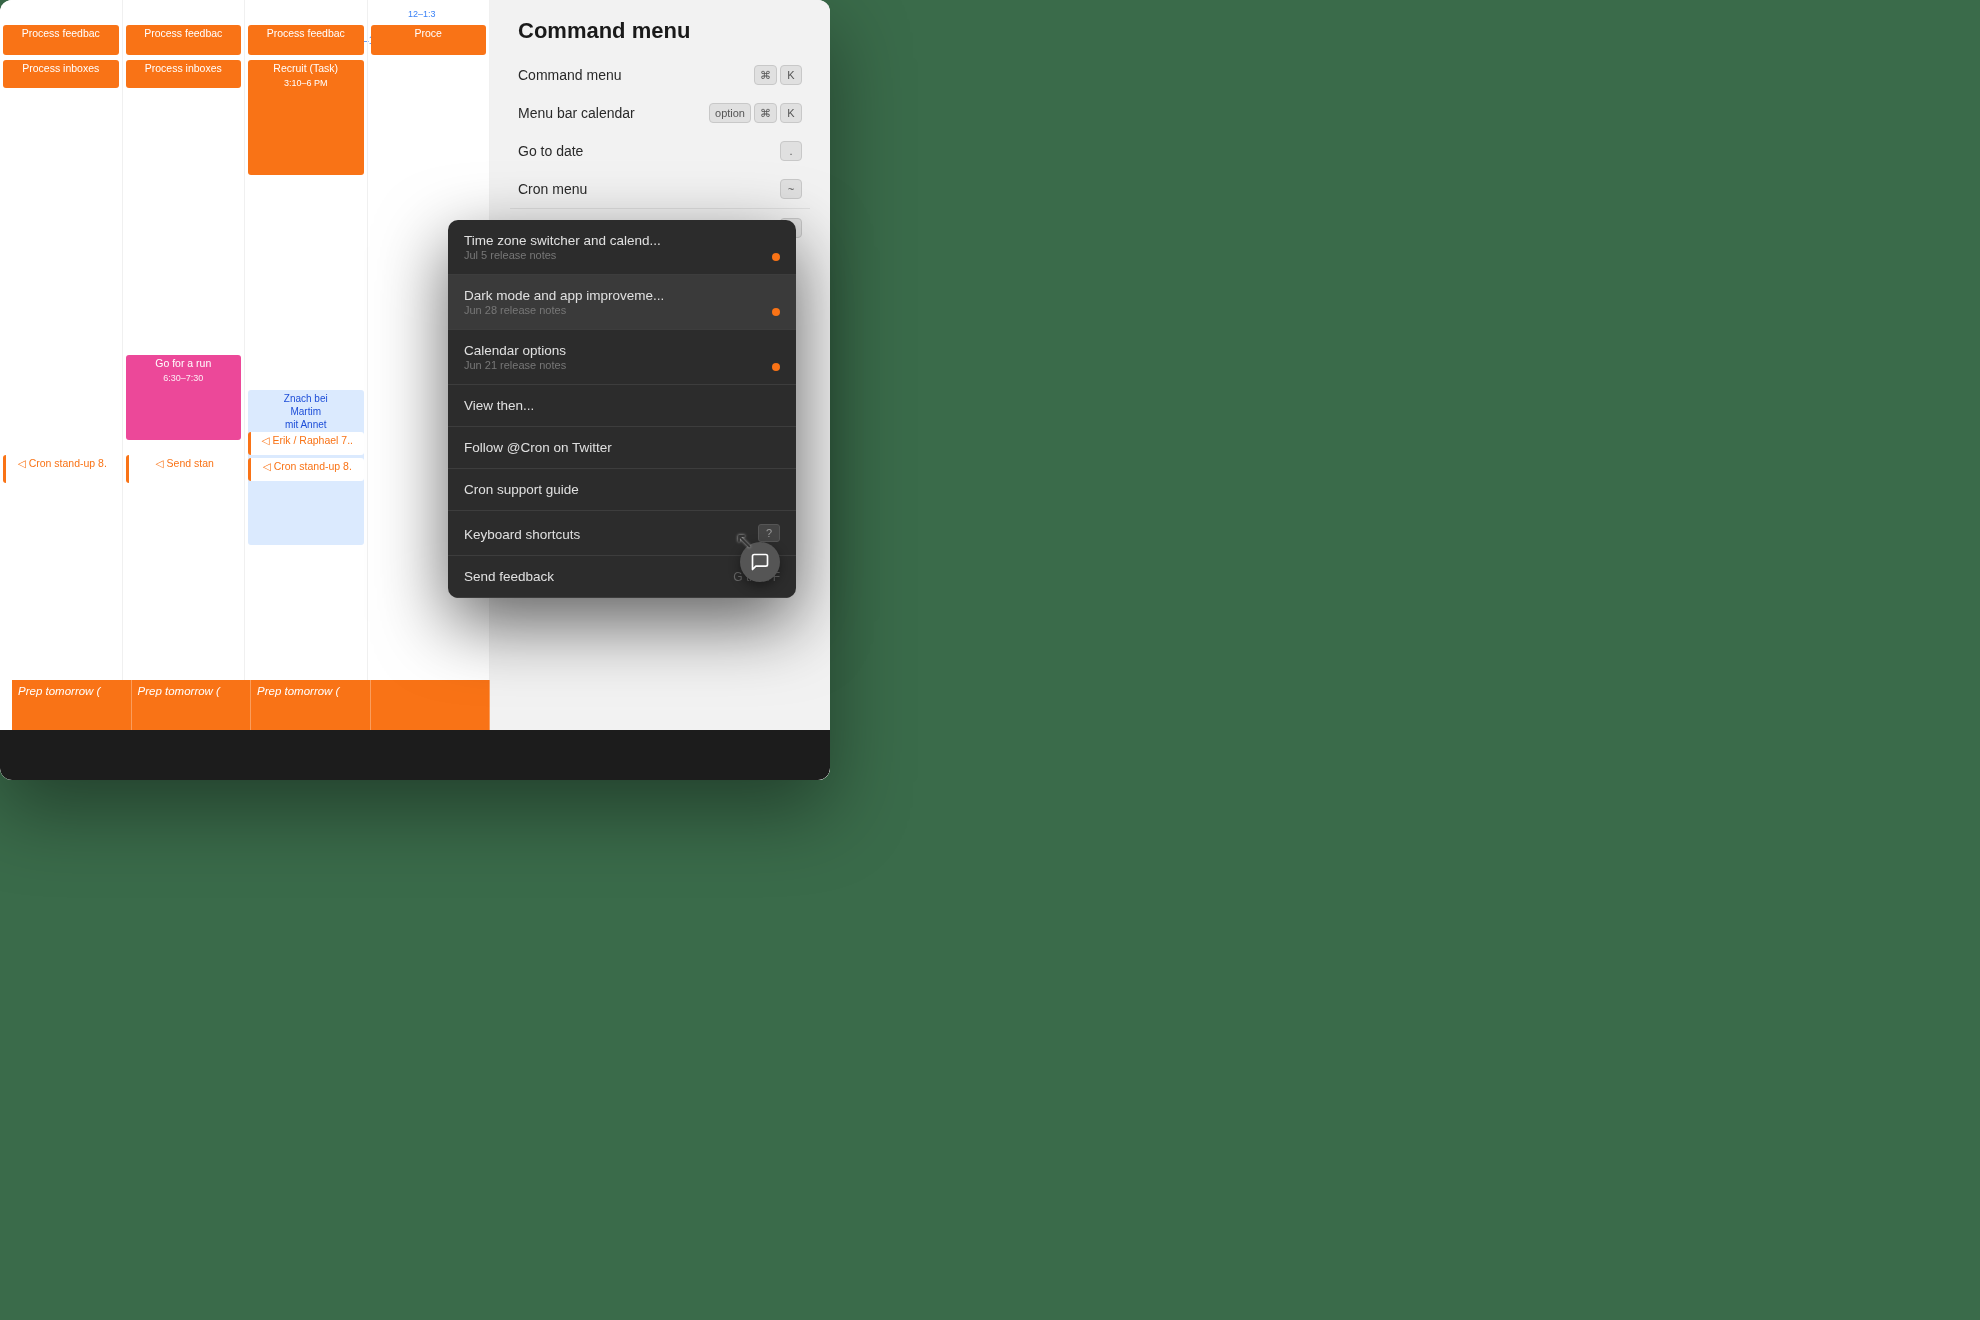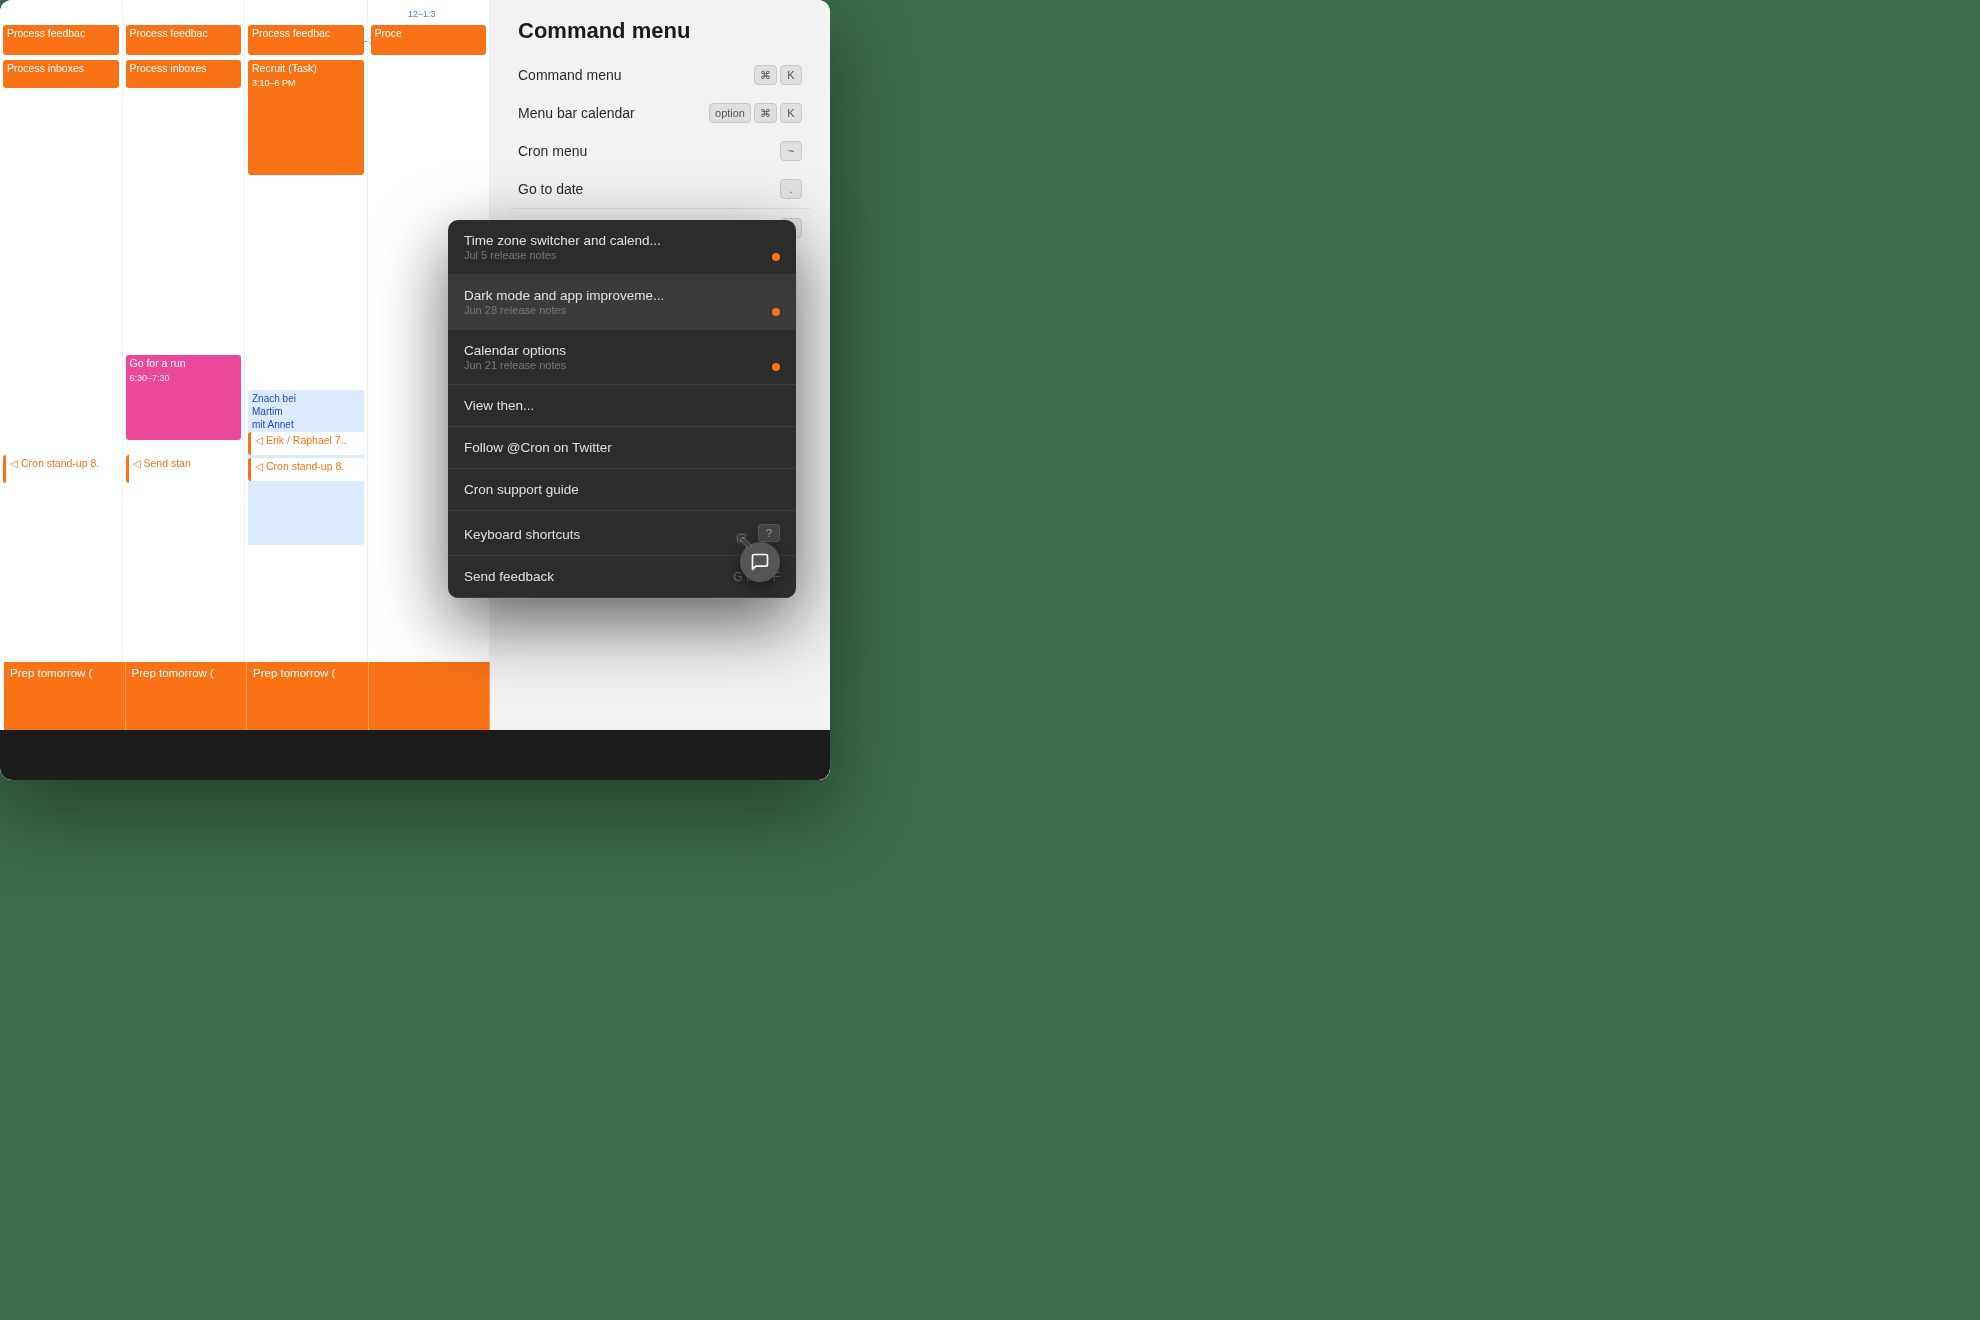--- a/index.html
+++ b/index.html
@@ -47,20 +47,21 @@
     .col-wrapper {
       display: flex;
       width: 490px;
       height: 100%;
     }
 
     .day-col {
       flex: 1;
       position: relative;
       border-right: 1px solid #f0f0f0;
+      text-align: center;
     }
 
     
     .ev {
       position: absolute;
       left: 3px;
       right: 3px;
       border-radius: 3px;
       padding: 2px 4px;
       font-size: 10.5px;
@@ -89,24 +90,25 @@
       font-size: 9px;
       color: #3b82f6;
       text-align: center;
       line-height: 22px;
     }
 
     
     .prep-row {
       position: absolute;
       bottom: 0;
-      left: 4px;
+      left: 12px;
       right: 0;
-      height: 68px;
-      display: flex;
+      height: 50px;
+      display: flex;
+      font-style: italic;
     }
     .prep-col {
       flex: 1;
       background: #f97316;
       color: white;
       font-size: 11.5px;
       font-weight: 500;
       padding: 5px 6px;
       border-right: 1px solid rgba(255,255,255,0.3);
       overflow: hidden;
@@ -351,30 +353,30 @@
       <div class="light-menu-item">
         <span>Menu bar calendar</span>
         <div class="kbd-wrap">
           <span class="k">option</span>
           <span class="k">⌘</span>
           <span class="k">K</span>
         </div>
       </div>
 
       <div class="light-menu-item">
+        <span>Go to date</span>
+        <div class="kbd-wrap">
+          <span class="k">.</span>
+        </div>
+      </div>
+
+      <div class="light-menu-item">
         <span>Cron menu</span>
         <div class="kbd-wrap">
           <span class="k">~</span>
-        </div>
-      </div>
-
-      <div class="light-menu-item">
-        <span>Go to date</span>
-        <div class="kbd-wrap">
-          <span class="k">.</span>
         </div>
       </div>
 
       <div class="divider-line"></div>
 
       <div class="light-menu-item">
         <span>All keyboard shortcuts</span>
         <div class="kbd-wrap">
           <span class="k">?</span>
         </div>

